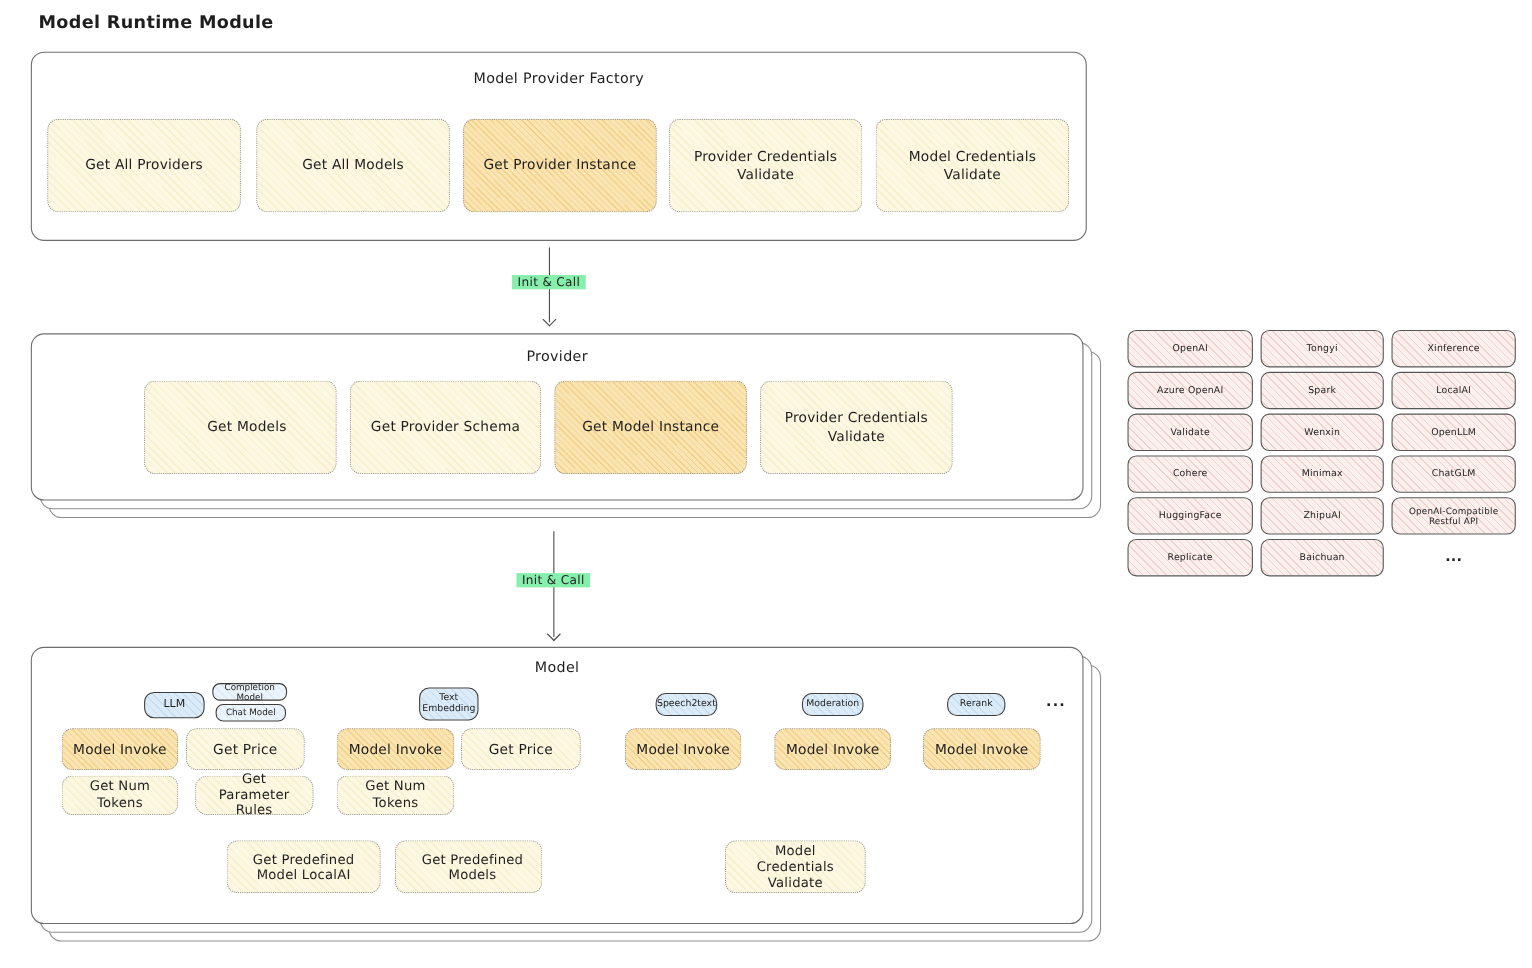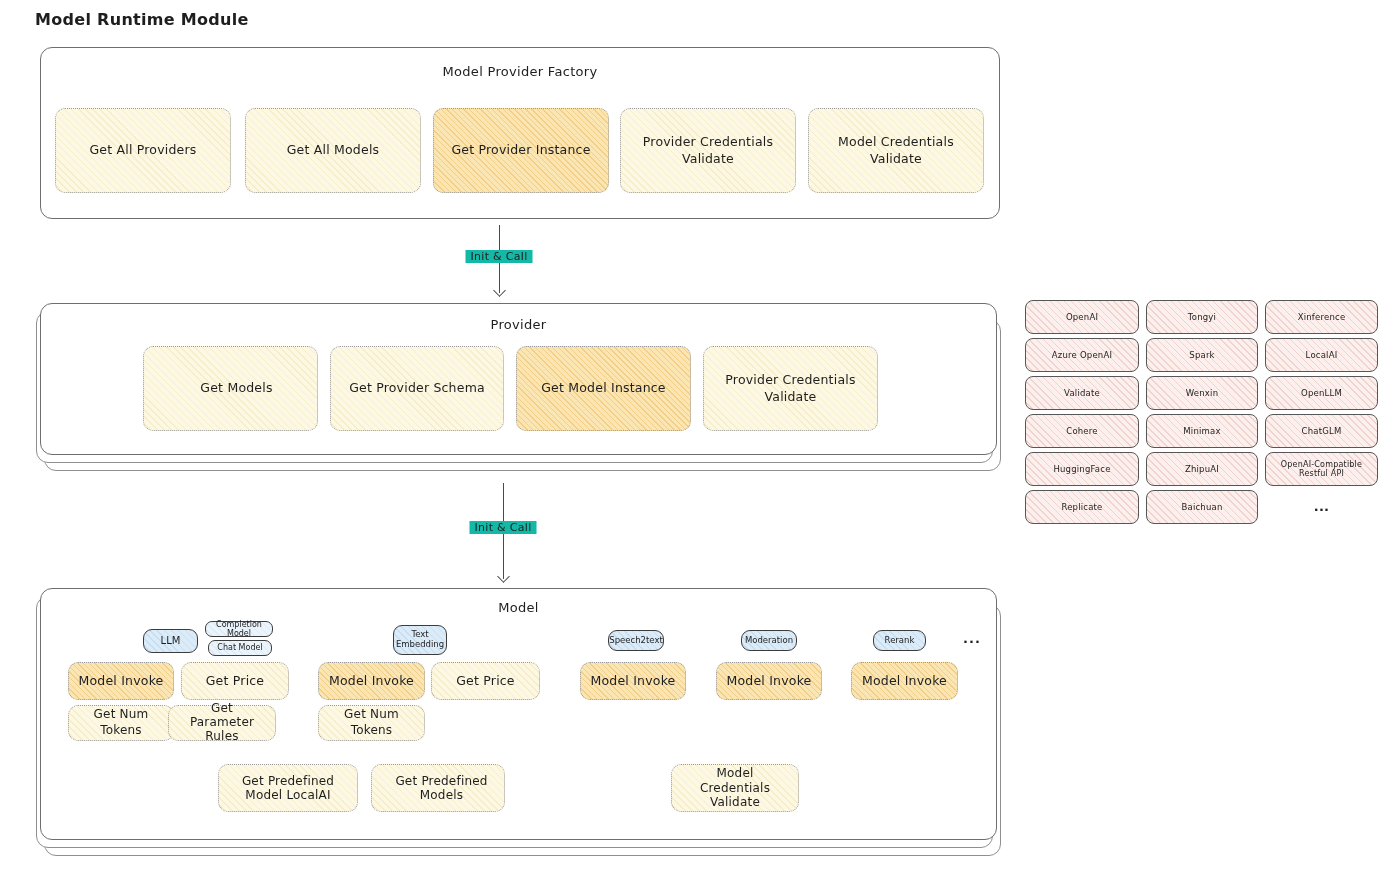--- a/index.html
+++ b/index.html
@@ -2,39 +2,39 @@
 <html><head>
 <meta charset="utf-8">
 <style>
   html,body{margin:0;padding:0;background:#fff;}
   .canvas{
     position:relative;width:1393px;height:880px;background:#ffffff;overflow:hidden;
     font-family:"DejaVu Sans","Liberation Sans",sans-serif;color:#1e1e1e;
   }
   .page-title{position:absolute;left:35px;top:10px;font-size:16px;font-weight:700;letter-spacing:.3px;}
   
-  .panel{position:absolute;background:#fff;border:1.4px solid #6e6e6e;border-radius:12px;box-sizing:border-box;margin-left:12px;}
+  .panel{position:absolute;background:#fff;border:1.4px solid #6e6e6e;border-radius:12px;box-sizing:border-box;}
   .stack{position:absolute;background:#fff;border:1.2px solid #8f8f8f;border-radius:12px;box-sizing:border-box;}
   .panel-title{position:absolute;left:0;right:0;text-align:center;font-size:13px;letter-spacing:.3px;}
   
   .ybox{
     position:absolute;box-sizing:border-box;border:1.6px dotted #9a9a9a;border-radius:10px;
     display:flex;align-items:center;justify-content:center;text-align:center;
     font-size:12.5px;line-height:1.3;padding:2px 8px;letter-spacing:.2px;
     background:repeating-linear-gradient(45deg,#fdf8e3 0 4px,#f7edc9 4px 5px);
   }
   .ybox.hl{background:repeating-linear-gradient(45deg,#fae5b3 0 3px,#f2ce86 3px 4px);}
   
   .arrow{position:absolute;width:0;border-left:1.4px solid #4a4a4a;}
   .arrow::after{
     content:"";position:absolute;left:-5px;bottom:-2px;width:8px;height:8px;
     border-right:1.4px solid #4a4a4a;border-bottom:1.4px solid #4a4a4a;transform:rotate(45deg);
   }
   .arrow-label{
-    position:absolute;transform:translateX(-50%);background:#14b8a6;padding:0 5px;
+    position:absolute;transform:translateX(-50%);background:#86efac;padding:0 5px;
     font-size:11px;white-space:nowrap;letter-spacing:.3px;
   }
   
   .pink-grid{
     position:absolute;left:1025px;top:300px;display:grid;
     grid-template-columns:114px 112px 113px;column-gap:7px;row-gap:4px;
   }
   .pink{
     height:25px;box-sizing:border-box;border:1.4px solid #565656;border-radius:8px;
     display:flex;align-items:center;justify-content:center;text-align:center;
@@ -122,21 +122,21 @@
 
     <div class="ybox hl" style="left:27px;top:73px;width:106px;height:38px;">Model Invoke</div>
     <div class="ybox" style="left:140px;top:73px;width:108px;height:38px;">Get Price</div>
     <div class="ybox hl" style="left:277px;top:73px;width:107px;height:38px;">Model Invoke</div>
     <div class="ybox" style="left:390px;top:73px;width:109px;height:38px;">Get Price</div>
     <div class="ybox hl" style="left:539px;top:73px;width:106px;height:38px;">Model Invoke</div>
     <div class="ybox hl" style="left:675px;top:73px;width:106px;height:38px;">Model Invoke</div>
     <div class="ybox hl" style="left:810px;top:73px;width:107px;height:38px;">Model Invoke</div>
 
     <div class="ybox" style="left:27px;top:116px;width:106px;height:36px;font-size:12px;">Get Num Tokens</div>
-    <div class="ybox" style="left:127px;top:116px;width:108px;height:36px;font-size:12px;line-height:1.15;">Get Parameter Rules</div>
+    <div class="ybox" style="left:148px;top:116px;width:108px;height:36px;font-size:12px;line-height:1.15;border-radius:12px;">Get Parameter Rules</div>
     <div class="ybox" style="left:277px;top:116px;width:107px;height:36px;font-size:12px;">Get Num Tokens</div>
 
     <div class="ybox" style="left:177px;top:175px;width:140px;height:48px;font-size:12px;line-height:1.2;">Get Predefined Model LocalAI</div>
     <div class="ybox" style="left:330px;top:175px;width:134px;height:48px;font-size:12px;line-height:1.2;padding-left:15px;">Get Predefined Models</div>
     <div class="ybox" style="left:630px;top:175px;width:128px;height:48px;font-size:12px;line-height:1.2;">Model Credentials Validate</div>
   </section>
 
 </div>
 
 </body></html>

